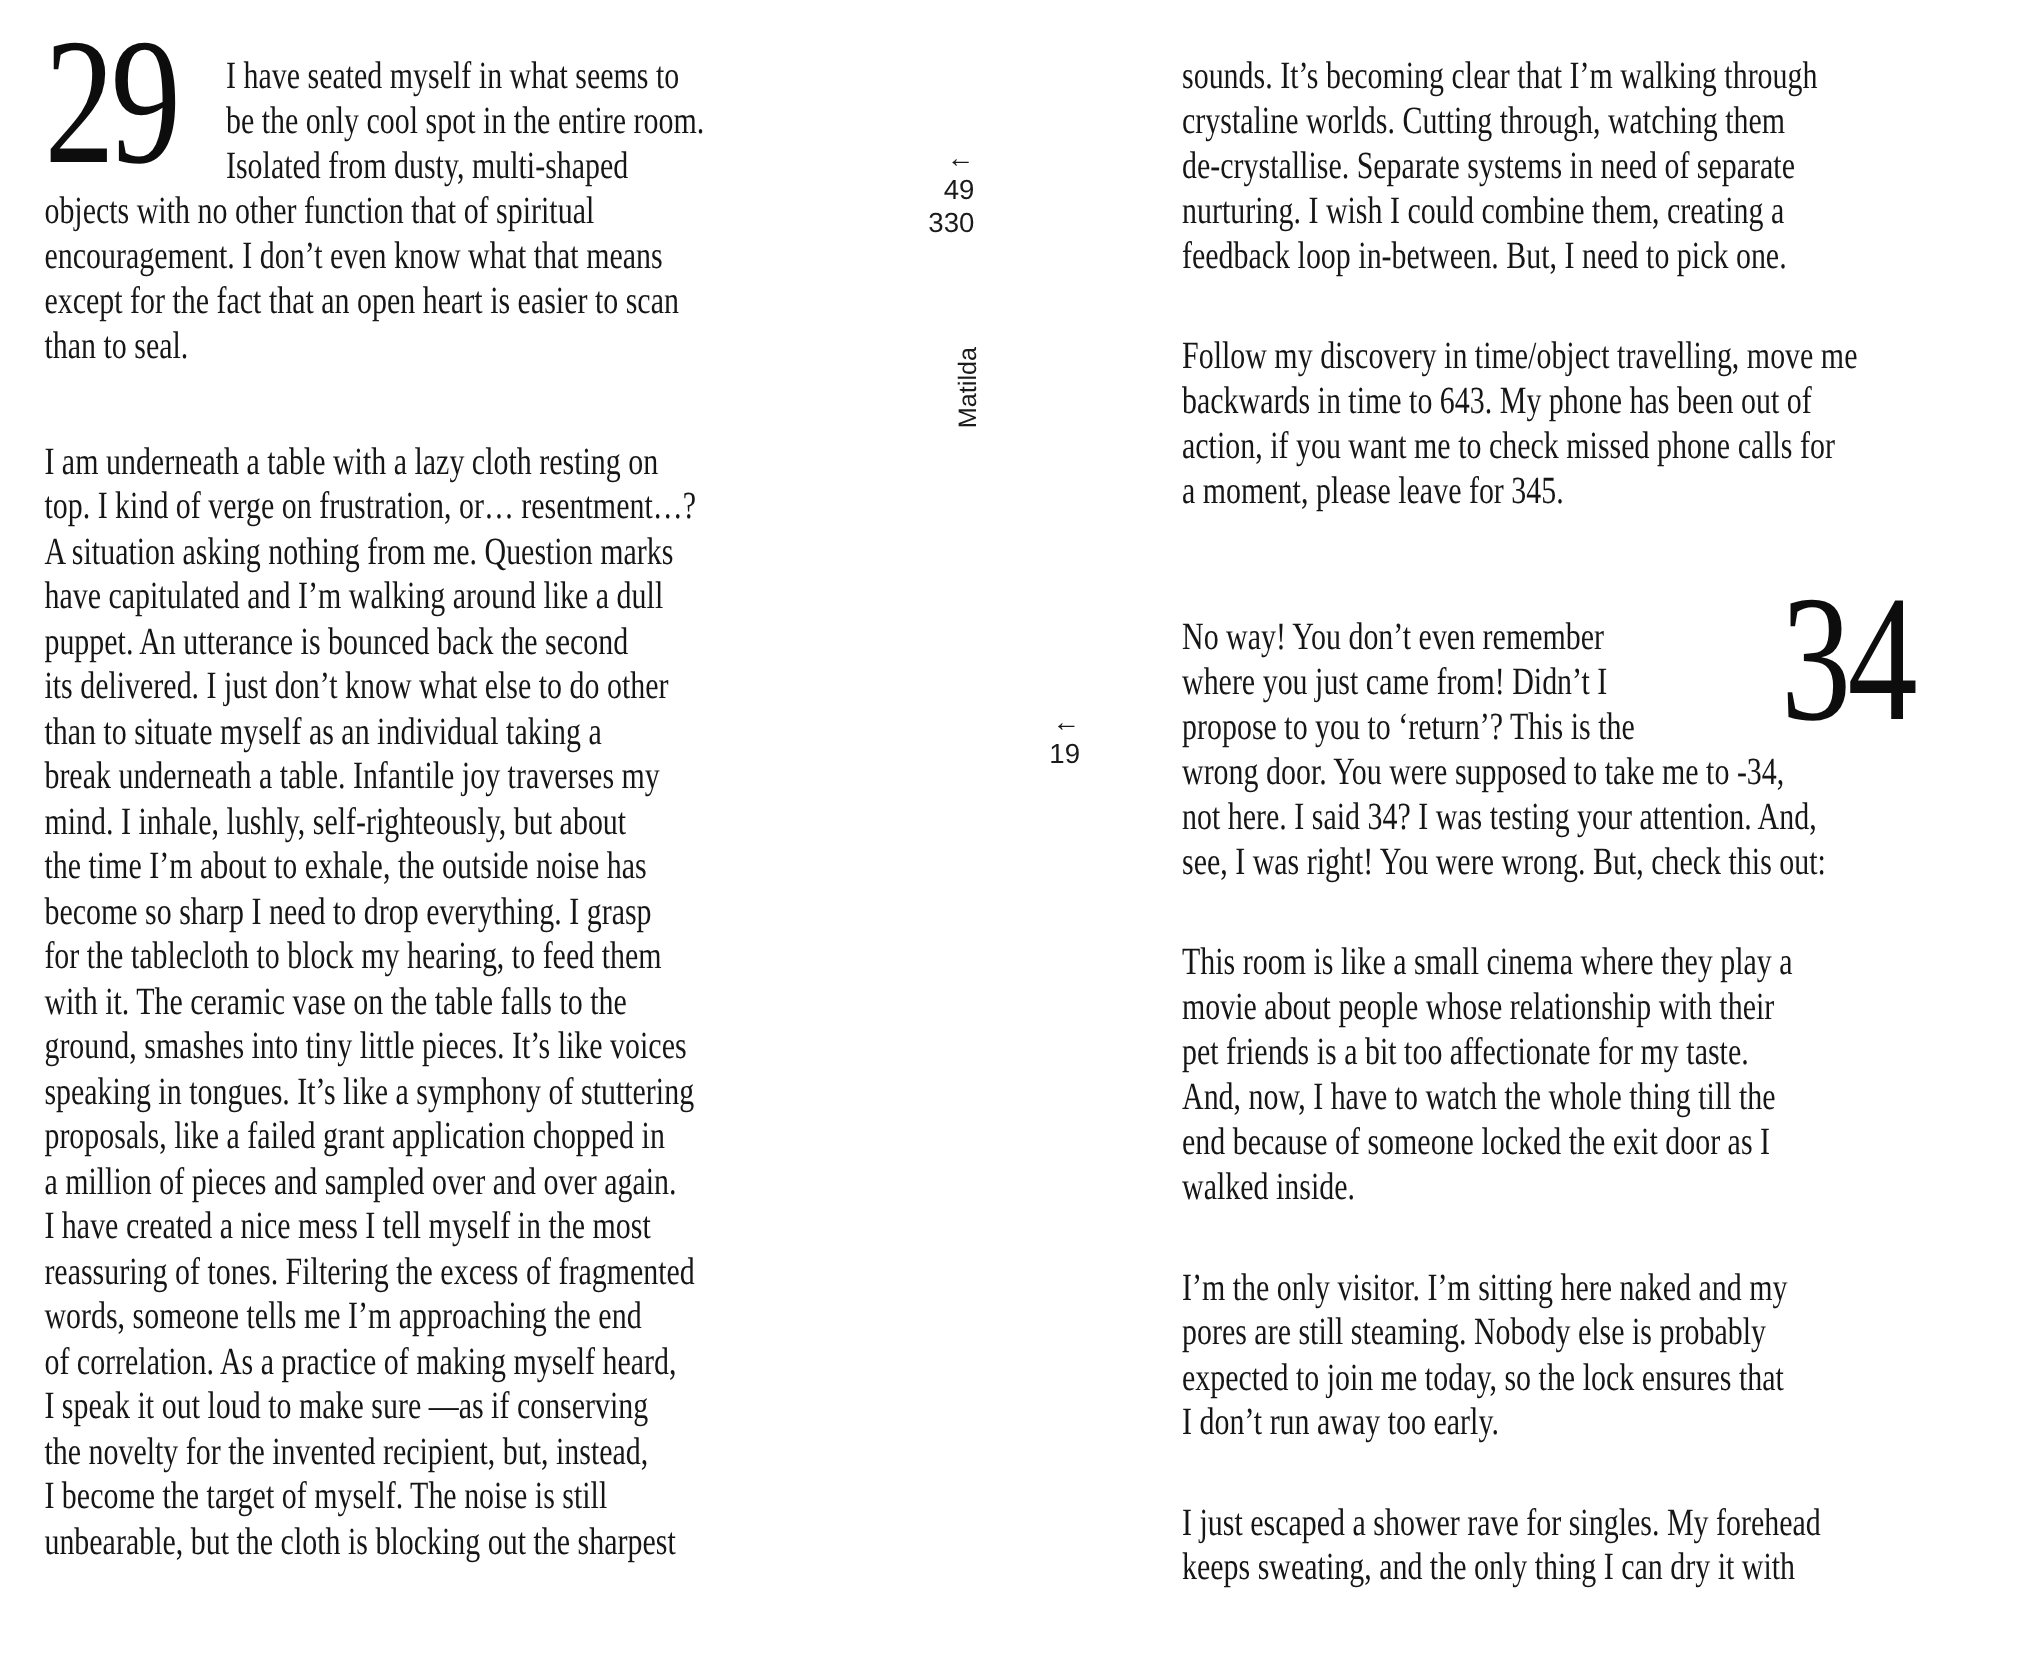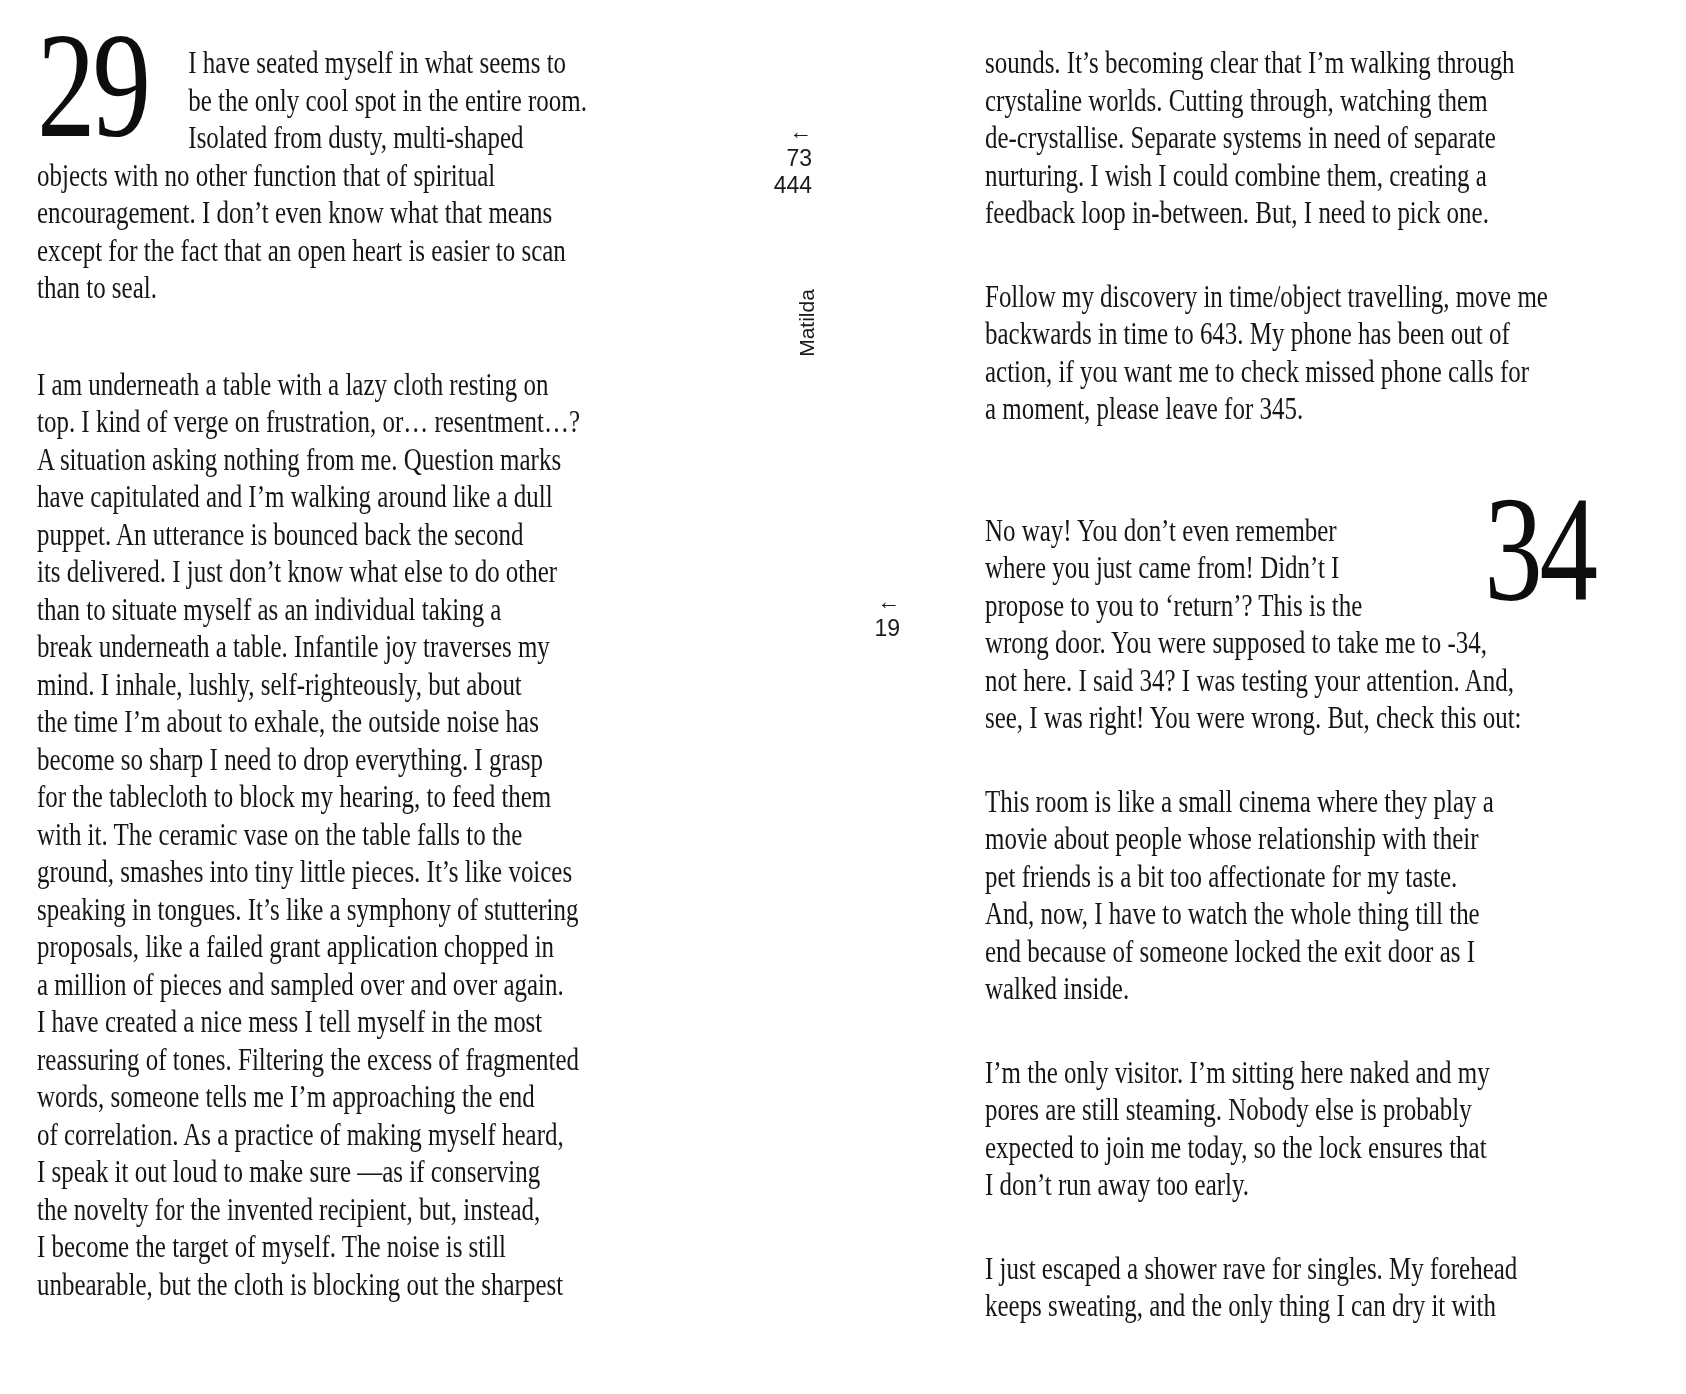--- a/index.html
+++ b/index.html
@@ -123,22 +123,22 @@
 words, someone tells me I’m approaching the end
 of correlation. As a practice of making myself heard,
 I speak it out loud to make sure —as if conserving
 the novelty for the invented recipient, but, instead,
 I become the target of myself. The noise is still
 unbearable, but the cloth is blocking out the sharpest</span></div>
   </div>
 
   <div class="margin-note note-top">
     <span class="arrow-glyph">←</span>
-    <span class="arrow-glyph">73</span>
-    <span class="arrow-glyph">444</span>
+    <span class="arrow-glyph">49</span>
+    <span class="arrow-glyph">330</span>
   </div>
 
   <div class="margin-note speaker-vertical">Matilda</div>
 
   <div class="margin-note note-mid">
     <span class="arrow-glyph">←</span>
     <span class="arrow-glyph">19</span>
   </div>
 
   <div class="col col-right">

